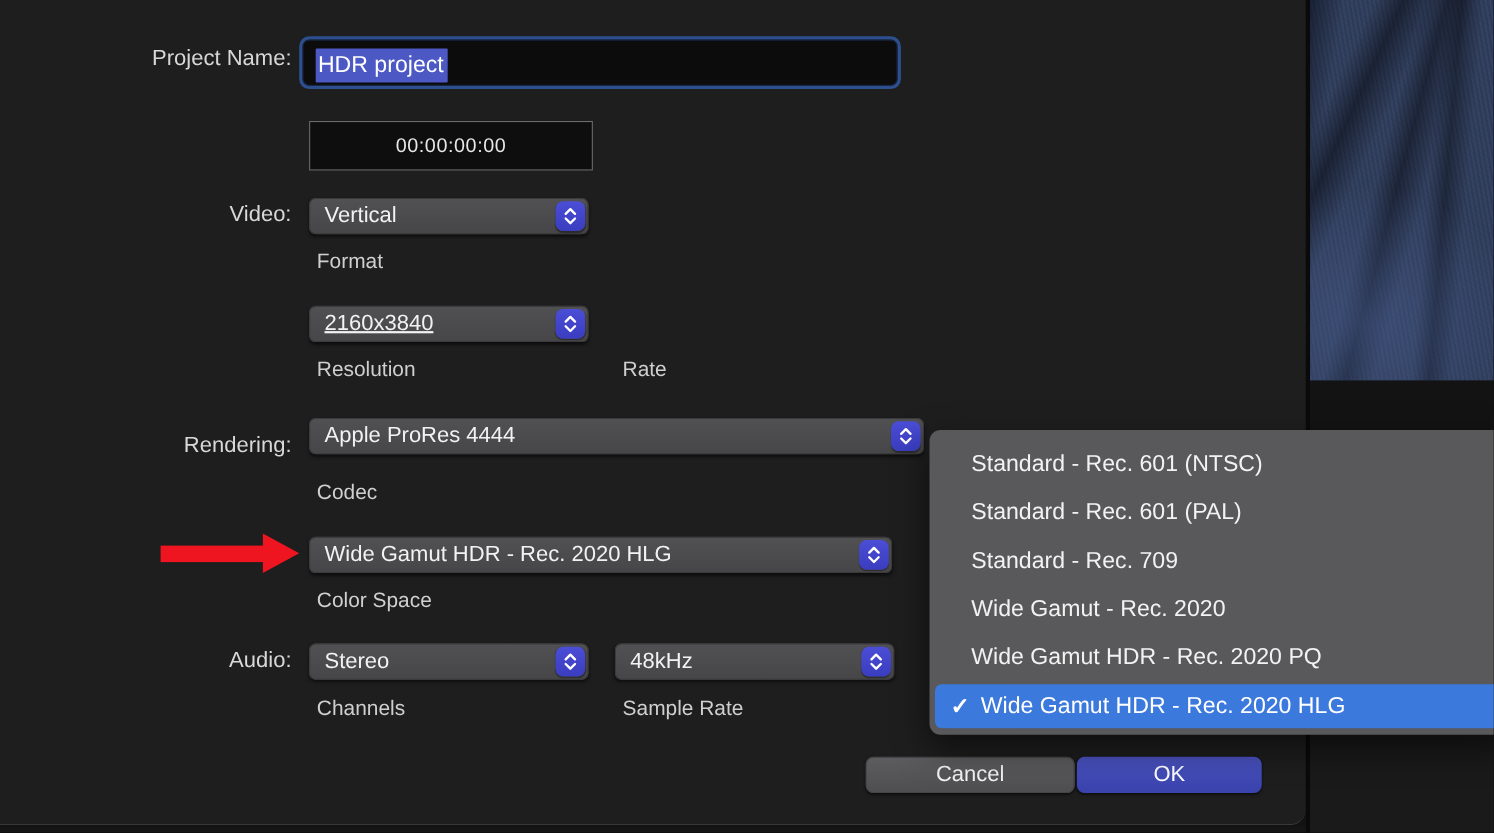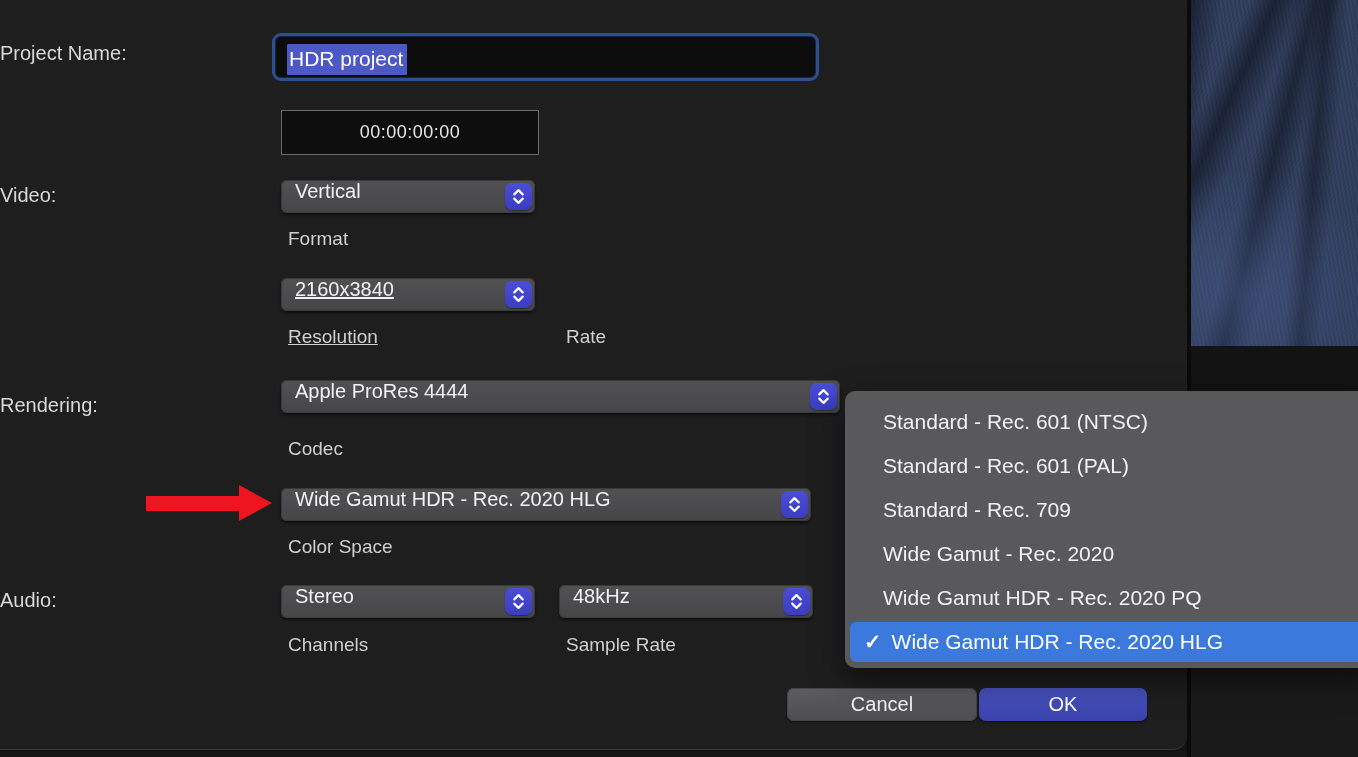--- a/index.html
+++ b/index.html
@@ -18,38 +18,38 @@
       linear-gradient(105deg, transparent 40%, rgba(8,10,18,0.5) 48%, transparent 58%),
       linear-gradient(95deg, transparent 62%, rgba(8,10,18,0.45) 70%, transparent 80%),
       repeating-linear-gradient(80deg, rgba(130,160,210,0.07) 0 2px, transparent 2px 4px);}
   .under-fabric{position:absolute;left:4px;top:346px;width:167px;height:46px;background:#131313;}
   .under-menu{position:absolute;left:4px;top:392px;width:167px;height:365px;background:#1a1a1a;}
 
   
   .dialog{position:absolute;left:0;top:0;width:1187px;height:750px;background:#1e1e1e;
     border-bottom-right-radius:14px;border-bottom:1px solid #383838;}
 
-  .row-label{position:absolute;left:0;width:265px;color:#d8d8d8;font-size:20px;}
+  .row-label{position:absolute;left:0;width:265px;text-align:right;color:#d8d8d8;font-size:20px;}
 
   
   .name-ring{position:absolute;left:272px;top:33px;width:547px;height:48px;border-radius:9px;
     border:3px solid #2d4f8e;background:#0c0c0c;box-shadow:0 0 0 1px #16243f inset;}
   .name-input{position:absolute;left:3px;top:3px;right:3px;bottom:3px;border-radius:4px;background:#0c0c0c;
     display:flex;align-items:flex-end;padding-left:9px;font-size:21px;color:#fff;}
   .selection{background:#4c58c4;padding:3px 4px 4px 2px;border-radius:1px;}
 
   
   .timecode{position:absolute;left:281px;top:110px;width:258px;height:45px;background:#0e0e0e;
     border:1px solid #6b6b6b;display:flex;align-items:center;justify-content:center;
     color:#e8e8e8;font-size:18px;letter-spacing:0.5px;}
 
   
   .popup{position:absolute;height:33px;border-radius:6px;background:linear-gradient(#515153,#464648);
     box-shadow:0 2px 3px rgba(0,0,0,0.55), 0 0 0 1px #3a3a3c inset;
-    display:flex;align-items:flex-start;padding-left:14px;color:#f2f2f2;font-size:20px;cursor:default;}
+    display:flex;align-items:center;padding-left:14px;color:#f2f2f2;font-size:20px;cursor:default;}
   .stepper{position:absolute;right:3px;top:3px;width:27px;height:27px;border-radius:7px;
     background:linear-gradient(#4b4ed6,#3a3dbf);display:flex;align-items:center;justify-content:center;
     box-shadow:0 1px 1px rgba(0,0,0,0.4);}
   .caption{position:absolute;color:#cfcfcf;font-size:19px;}
 
   
   .arrow-shaft{position:absolute;left:146px;top:496px;width:94px;height:15px;background:#ee1520;}
   .arrow-head{position:absolute;left:239px;top:485px;width:0;height:0;
     border-left:33px solid #ee1520;border-top:18.5px solid transparent;border-bottom:18.5px solid transparent;}
 
@@ -111,21 +111,21 @@
 
     <div class="popup" style="left:281px;top:278px;width:254px;text-decoration:underline;">
       <span>2160x3840</span>
       <span class="stepper">
         <svg width="15" height="17" viewBox="0 0 14 16">
             <path d="M3 6 L7 2 L11 6" fill="none" stroke="#fff" stroke-width="2" stroke-linecap="round" stroke-linejoin="round"></path>
             <path d="M3 10 L7 14 L11 10" fill="none" stroke="#fff" stroke-width="2" stroke-linecap="round" stroke-linejoin="round"></path>
           </svg>
       </span>
     </div>
-    <div class="caption" style="left:288px;top:326px;text-decoration:underline;">Resolution</div>
+    <div class="caption" style="left:288px;top:326px;">Resolution</div>
 
     <div class="caption" style="left:566px;top:326px;">Rate</div>
 
     <div class="row-label" style="top:394px;">Rendering:</div>
     <div class="popup" style="left:281px;top:380px;width:559px;">
       <span>Apple ProRes 4444</span>
       <span class="stepper">
         <svg width="15" height="17" viewBox="0 0 14 16">
             <path d="M3 6 L7 2 L11 6" fill="none" stroke="#fff" stroke-width="2" stroke-linecap="round" stroke-linejoin="round"></path>
             <path d="M3 10 L7 14 L11 10" fill="none" stroke="#fff" stroke-width="2" stroke-linecap="round" stroke-linejoin="round"></path>

